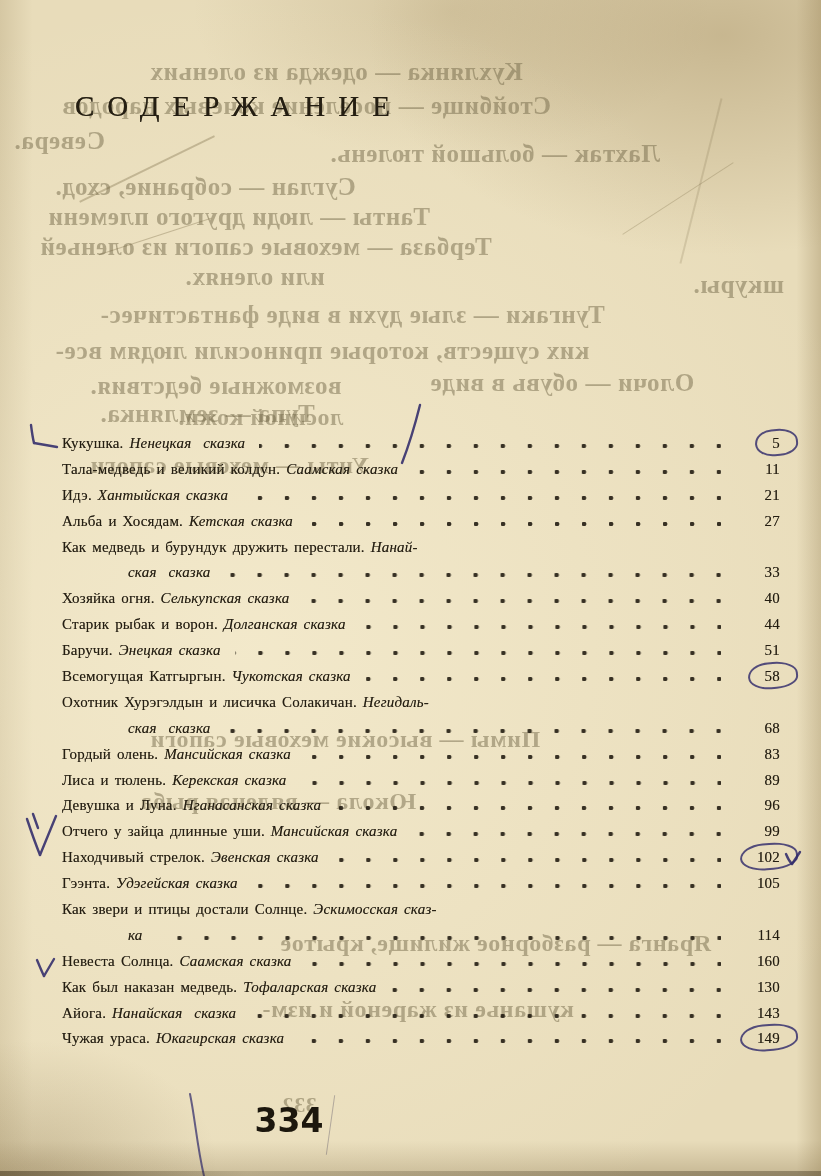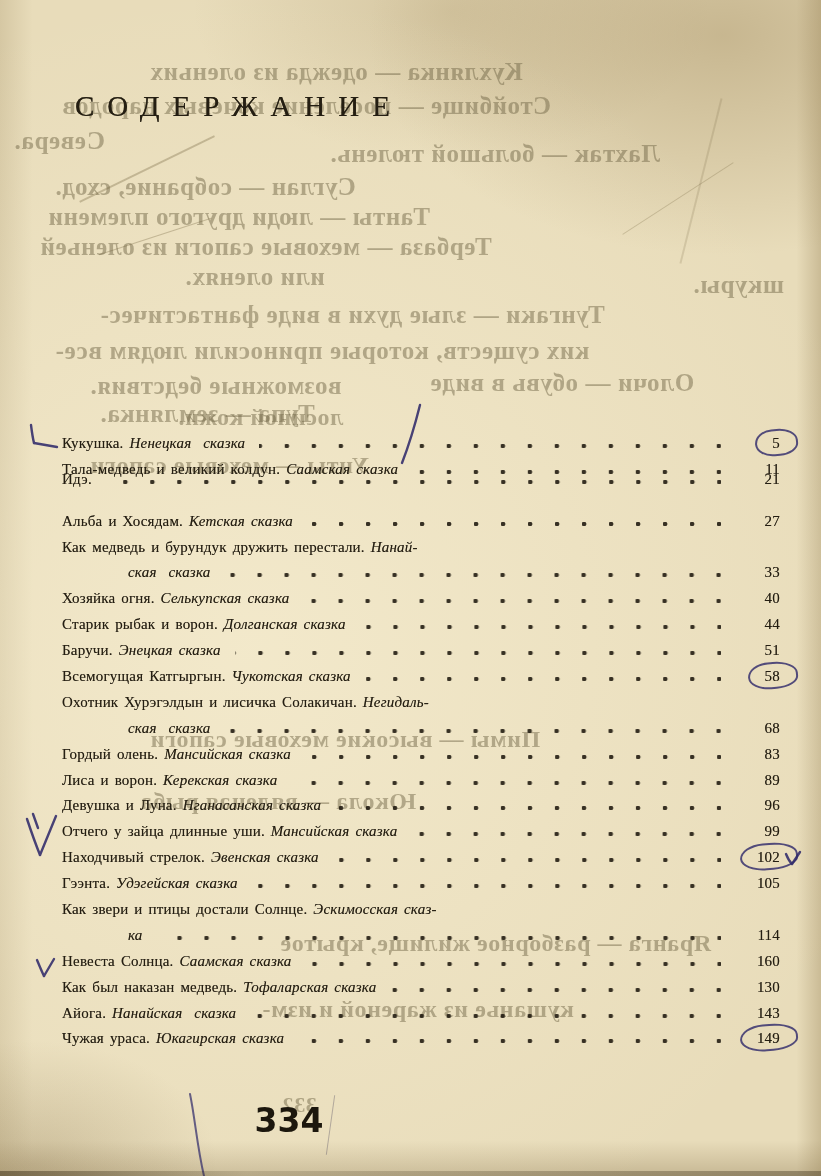--- a/index.html
+++ b/index.html
@@ -113,32 +113,32 @@
   <h1 class="title">СОДЕРЖАНИЕ</h1>
 
   <div class="toc">
       <div class="toc-row"><span class="pen-mark pm-corner"><svg width="36" height="30" viewBox="0 0 36 30">
             <path d="M7 4 C8 12,9 18,10 22"></path>
             <path d="M10 22 L33 26"></path>
           </svg></span><span class="t-roman">Кукушка. </span><span class="t-italic">Ненецкая  сказка</span><span class="pen-mark pm-slash"><svg width="26" height="64" viewBox="0 0 26 64">
             <path d="M22 3 C17 23,11 43,4 61"></path>
           </svg></span><div class="leader"></div><span class="pagenum"><span class="num circled">5</span></span></div>
       <div class="toc-row"><span class="t-roman">Тала-медведь и великий колдун. </span><span class="t-italic">Саамская сказка</span><div class="leader"></div><span class="pagenum"><span class="num">11</span></span></div>
-      <div class="toc-row"><span class="t-roman">Идэ. </span><div class="leader"></div><span class="pagenum"><span class="num">21</span></span></div>
+      <div class="toc-row"><span class="t-roman">Идэ. </span><span class="t-italic">Хантыйская сказка</span><div class="leader"></div><span class="pagenum"><span class="num">21</span></span></div>
       <div class="toc-row"><span class="t-roman">Альба и Хосядам. </span><span class="t-italic">Кетская сказка</span><div class="leader"></div><span class="pagenum"><span class="num">27</span></span></div>
       <div class="toc-row"><span class="t-roman">Как медведь и бурундук дружить перестали. </span><span class="t-italic">Нанай-</span></div>
       <div class="toc-row indent"><span class="t-italic">ская  сказка</span><div class="leader"></div><span class="pagenum"><span class="num">33</span></span></div>
       <div class="toc-row"><span class="t-roman">Хозяйка огня. </span><span class="t-italic">Селькупская сказка</span><div class="leader"></div><span class="pagenum"><span class="num">40</span></span></div>
       <div class="toc-row"><span class="t-roman">Старик рыбак и ворон. </span><span class="t-italic">Долганская сказка</span><div class="leader"></div><span class="pagenum"><span class="num">44</span></span></div>
       <div class="toc-row"><span class="t-roman">Баручи. </span><span class="t-italic">Энецкая сказка</span><div class="leader"></div><span class="pagenum"><span class="num">51</span></span></div>
       <div class="toc-row"><span class="t-roman">Всемогущая Катгыргын. </span><span class="t-italic">Чукотская сказка</span><div class="leader"></div><span class="pagenum"><span class="num circled">58</span></span></div>
       <div class="toc-row"><span class="t-roman">Охотник Хурэгэлдын и лисичка Солакичан. </span><span class="t-italic">Негидаль-</span></div>
       <div class="toc-row indent"><span class="t-italic">ская  сказка</span><div class="leader"></div><span class="pagenum"><span class="num">68</span></span></div>
       <div class="toc-row"><span class="t-roman">Гордый олень. </span><span class="t-italic">Мансийская сказка</span><div class="leader"></div><span class="pagenum"><span class="num">83</span></span></div>
-      <div class="toc-row"><span class="t-roman">Лиса и ворон. </span><span class="t-italic">Керекская сказка</span><div class="leader"></div><span class="pagenum"><span class="num">89</span></span></div>
+      <div class="toc-row"><span class="t-roman">Лиса и тюлень. </span><span class="t-italic">Керекская сказка</span><div class="leader"></div><span class="pagenum"><span class="num">89</span></span></div>
       <div class="toc-row"><span class="t-roman">Девушка и Луна. </span><span class="t-italic">Нганасанская сказка</span><div class="leader"></div><span class="pagenum"><span class="num">96</span></span></div>
       <div class="toc-row"><span class="t-roman">Отчего у зайца длинные уши. </span><span class="t-italic">Мансийская сказка</span><div class="leader"></div><span class="pagenum"><span class="num">99</span></span></div>
       <div class="toc-row"><span class="pen-mark pm-bigv"><svg width="40" height="52" viewBox="0 0 40 52">
             <path d="M5 9 C9 21,14 35,18 45"></path>
             <path d="M18 45 L34 6"></path>
             <path d="M11 4 L16 18"></path>
           </svg></span><span class="t-roman">Находчивый стрелок. </span><span class="t-italic">Эвенская сказка</span><div class="leader"></div><span class="pagenum"><span class="num circled">102</span><span class="pen-mark pm-tick"><svg width="18" height="17" viewBox="0 0 18 17">
               <path d="M2 4 C4 9,6 12,8 14"></path>
               <path d="M8 14 L16 2"></path>
             </svg></span></span></div>

